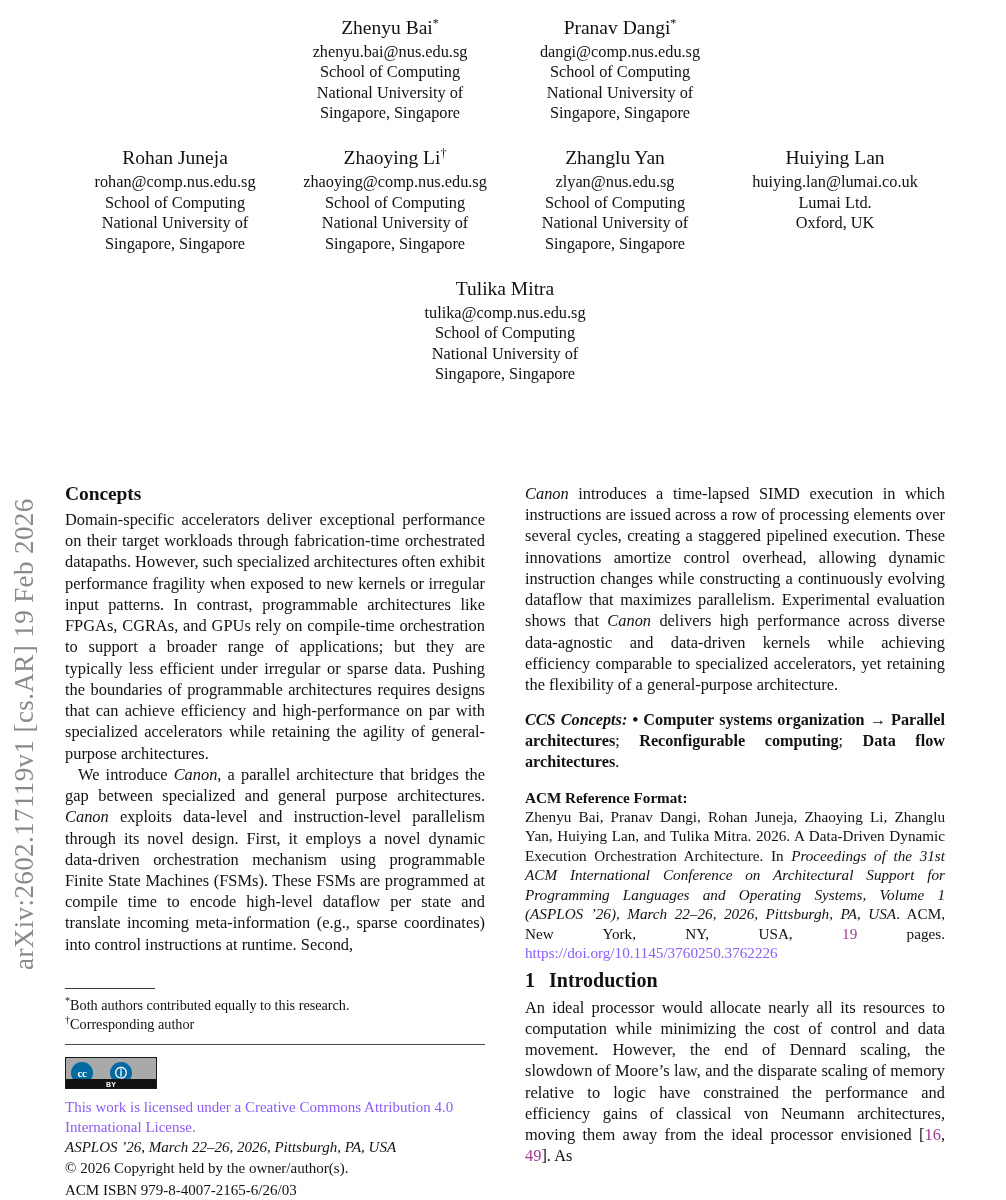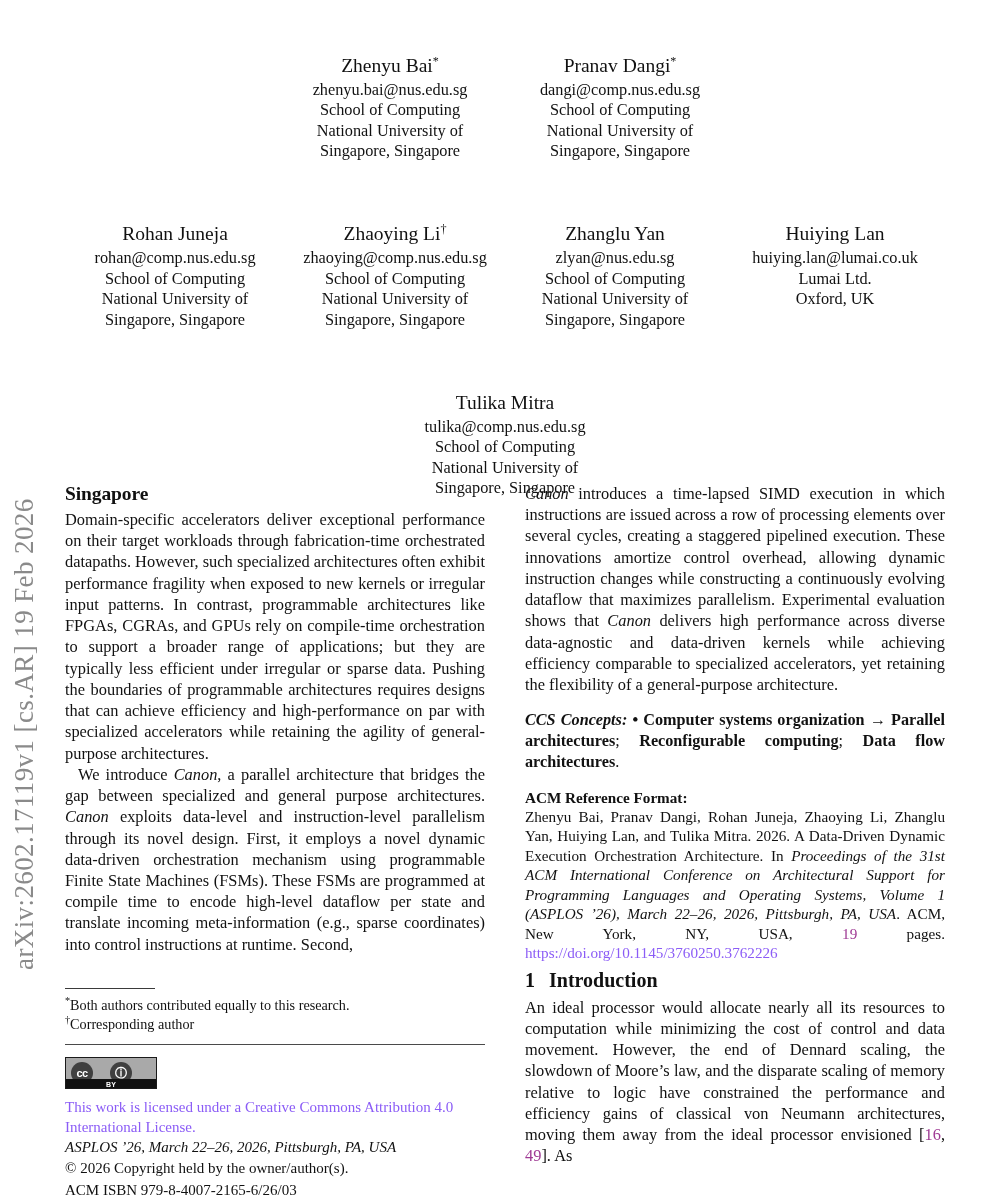--- a/index.html
+++ b/index.html
@@ -68,21 +68,20 @@
     font-size: 16.3px;
     line-height: 1.255;
     padding: 0 6px;
     box-sizing: border-box;
   }
   .author-name {
     font-size: 19.5px;
     line-height: 1.32;
     margin-bottom: 1px;
     white-space: nowrap;
-    margin-top: 38px;
   }
   .author-name sup {
     font-size: 0.62em;
     vertical-align: super;
     line-height: 0;
   }
   .author-line { white-space: nowrap; }
 
   #author-row-1 { margin-top: 15px; }
   #author-row-1 .author-block { width: 230px; }
@@ -201,26 +200,26 @@
   }
   #cc-badge .cc-bottom-bar {
     position: absolute;
     left: 0; right: 0; bottom: 0;
     height: 9px;
     background: #111111;
   }
   #cc-badge .cc-circle {
     position: absolute;
     border-radius: 50%;
-    background: #404040;
+    background: #0369a1;
     color: #ffffff;
     display: flex;
     align-items: center;
     justify-content: center;
-    font-family: Liberation Sans, sans-serif;
+    font-family: Liberation Serif, serif;
     font-weight: bold;
   }
   #cc-badge .cc-circle.cc-mark {
     left: 5px; top: 4px;
     width: 22px; height: 22px;
     font-size: 11px;
     letter-spacing: -0.5px;
   }
   #cc-badge .cc-circle.by-mark {
     left: 44px; top: 4px;
@@ -315,21 +314,21 @@
       <div class="author-line">tulika@comp.nus.edu.sg</div>
       <div class="author-line">School of Computing</div>
       <div class="author-line">National University of</div>
       <div class="author-line">Singapore, Singapore</div>
     </div>
   </div>
 
   <div id="columns">
 
     <div class="col" id="col-left">
-      <h2 class="section-head">Singapore</h2>
+      <h2 class="section-head">Concepts</h2>
       <p class="body-text">Domain-specific accelerators deliver exceptional performance on their target workloads through fabrication-time orchestrated datapaths. However, such specialized architectures often exhibit performance fragility when exposed to new kernels or irregular input patterns. In contrast, programmable architectures like FPGAs, CGRAs, and GPUs rely on compile-time orchestration to support a broader range of applications; but they are typically less efficient under irregular or sparse data. Pushing the boundaries of programmable architectures requires designs that can achieve efficiency and high-performance on par with specialized accelerators while retaining the agility of general-purpose architectures.</p>
       <p class="body-text indented"><span>We introduce </span><span class="ital">Canon</span><span>, a parallel architecture that bridges the gap between specialized and general purpose architectures. </span><span class="ital">Canon</span><span> exploits data-level and instruction-level parallelism through its novel design. First, it employs a novel dynamic data-driven orchestration mechanism using programmable Finite State Machines (FSMs). These FSMs are programmed at compile time to encode high-level dataflow per state and translate incoming meta-information (e.g., sparse coordinates) into control instructions at runtime. Second,</span></p>
     </div>
 
     <div class="col" id="col-right">
       <p class="body-text"><span class="ital">Canon</span><span> introduces a time-lapsed SIMD execution in which instructions are issued across a row of processing elements over several cycles, creating a staggered pipelined execution. These innovations amortize control overhead, allowing dynamic instruction changes while constructing a continuously evolving dataflow that maximizes parallelism. Experimental evaluation shows that </span><span class="ital">Canon</span><span> delivers high performance across diverse data-agnostic and data-driven kernels while achieving efficiency comparable to specialized accelerators, yet retaining the flexibility of a general-purpose architecture.</span></p>
 
       <p class="ccs"><span class="lead">CCS Concepts:</span><span> • </span><span class="plain">Computer systems organization</span><span> → </span><span class="plain">Parallel architectures</span><span style="font-weight:normal">; </span><span class="plain">Reconfigurable computing</span><span style="font-weight:normal">; </span><span class="plain">Data flow architectures</span><span style="font-weight:normal">.</span></p>
 
 

